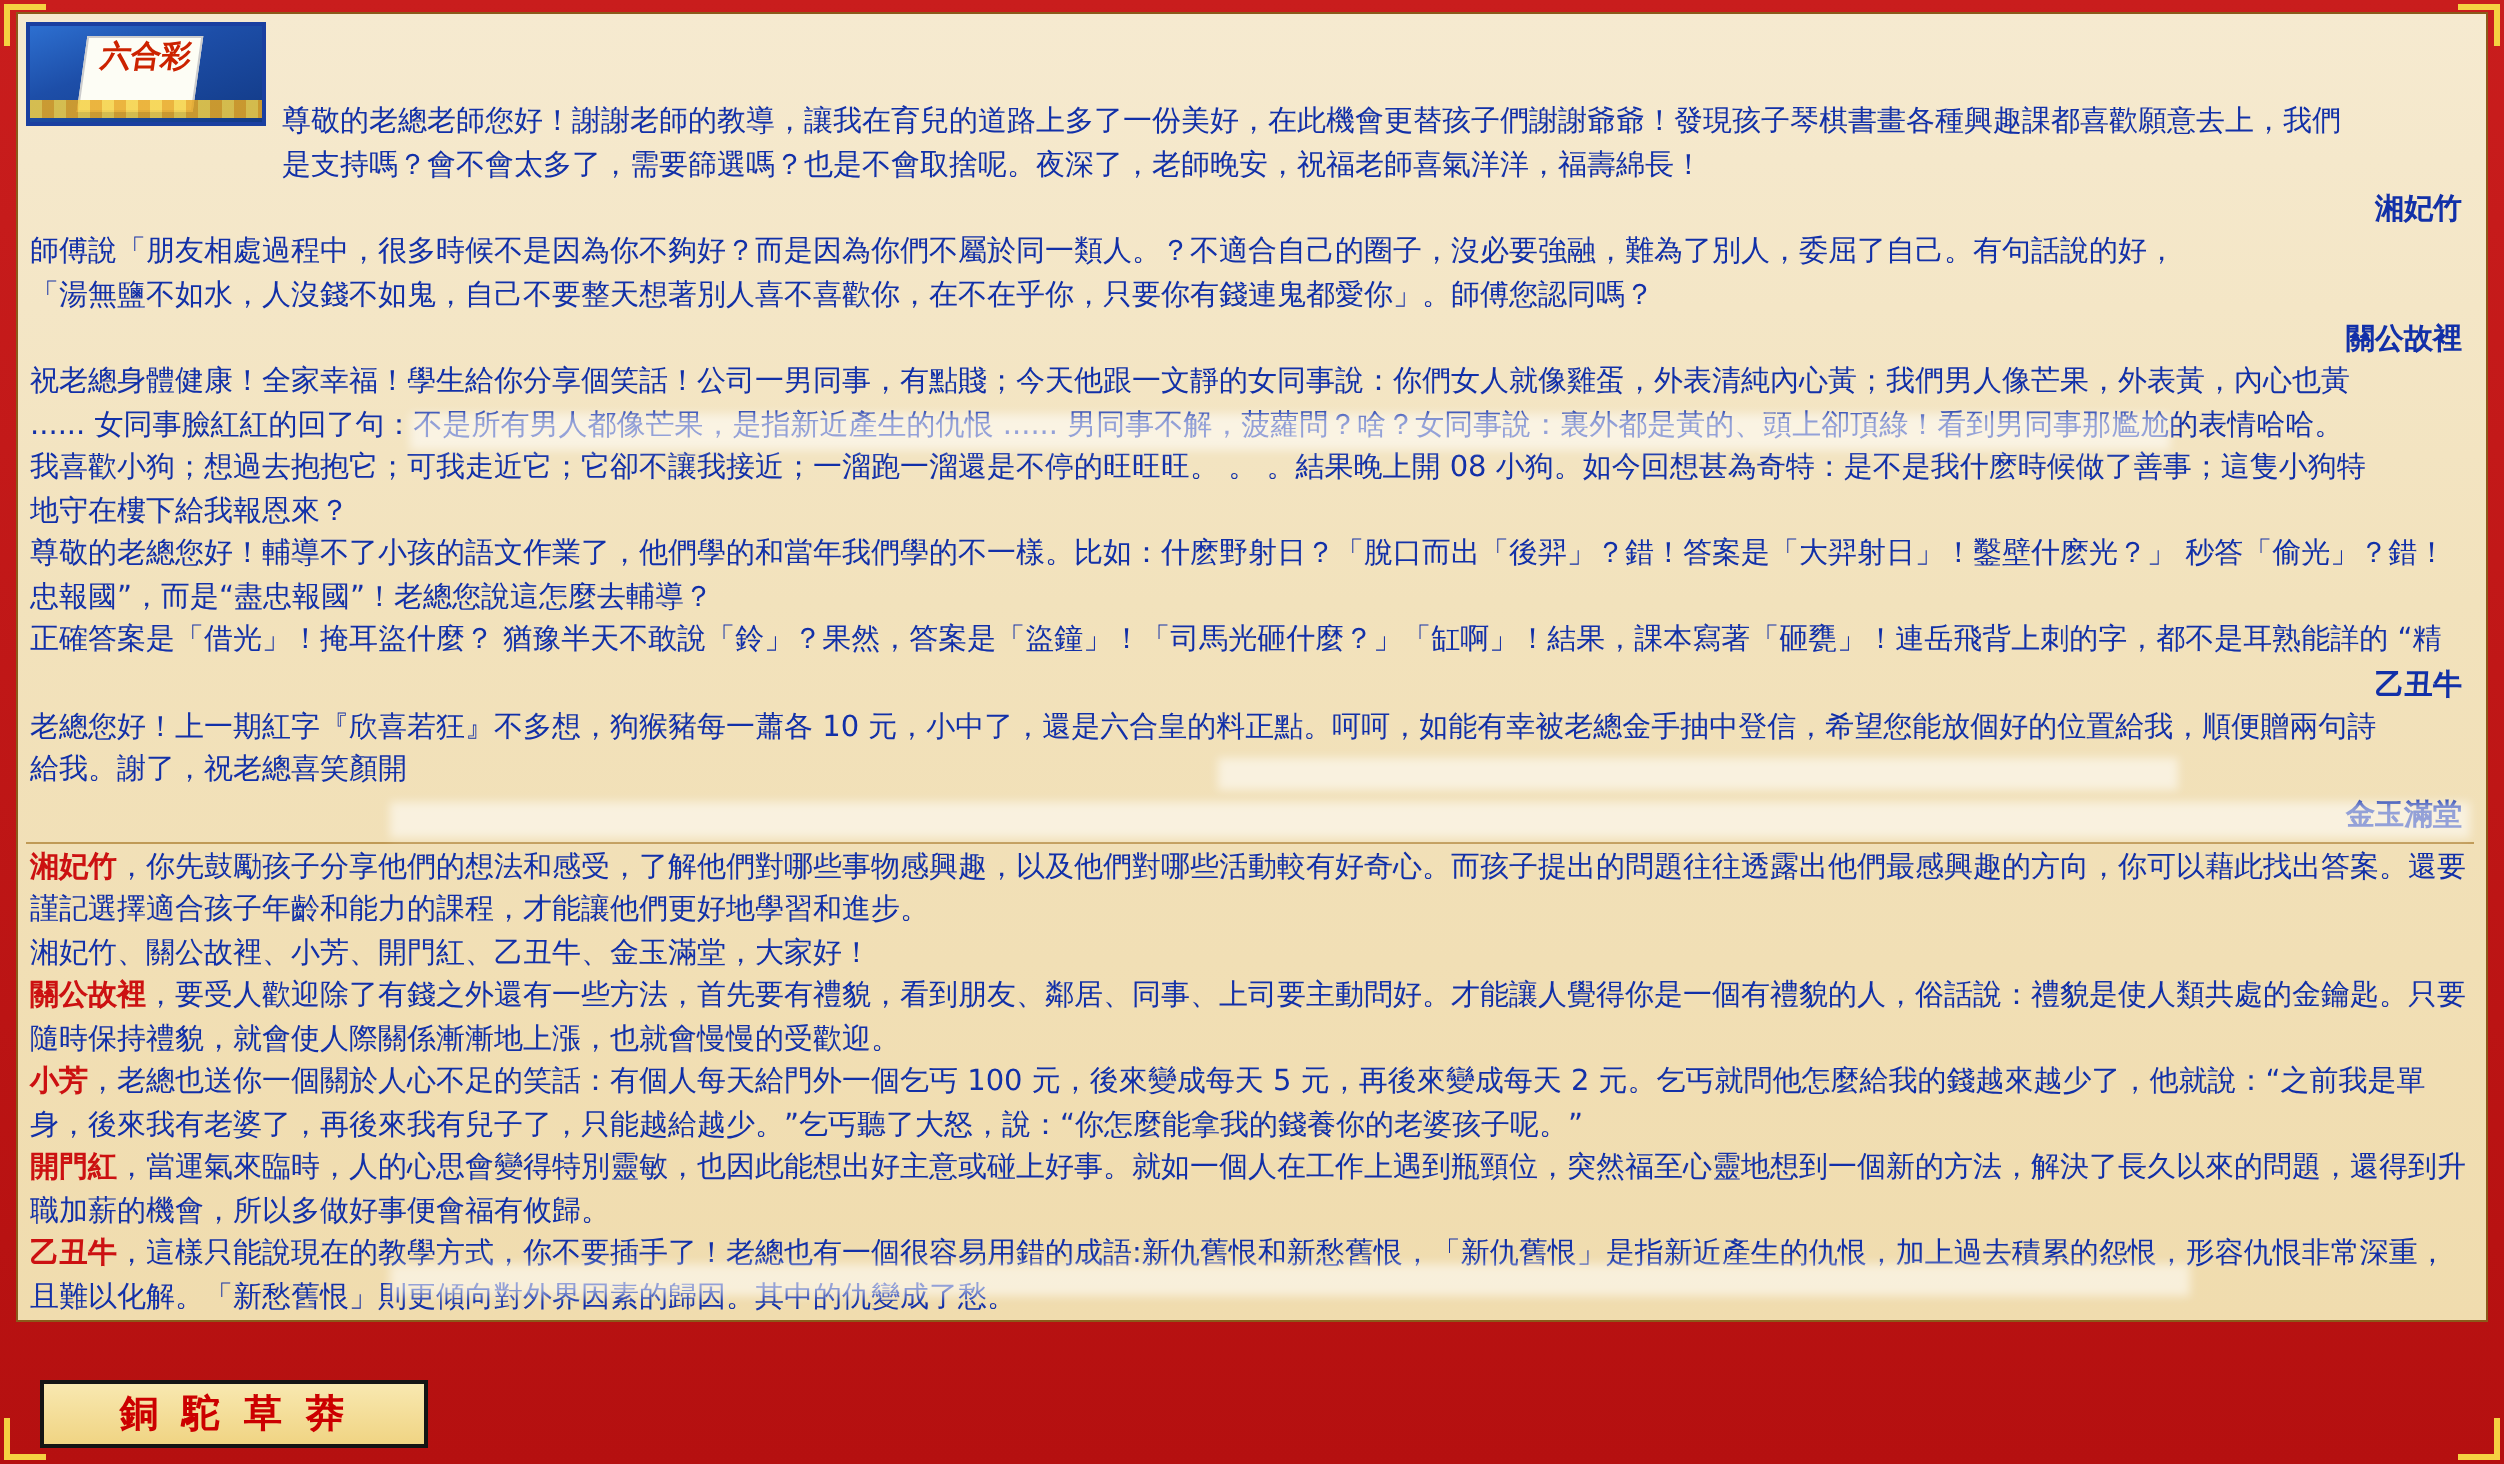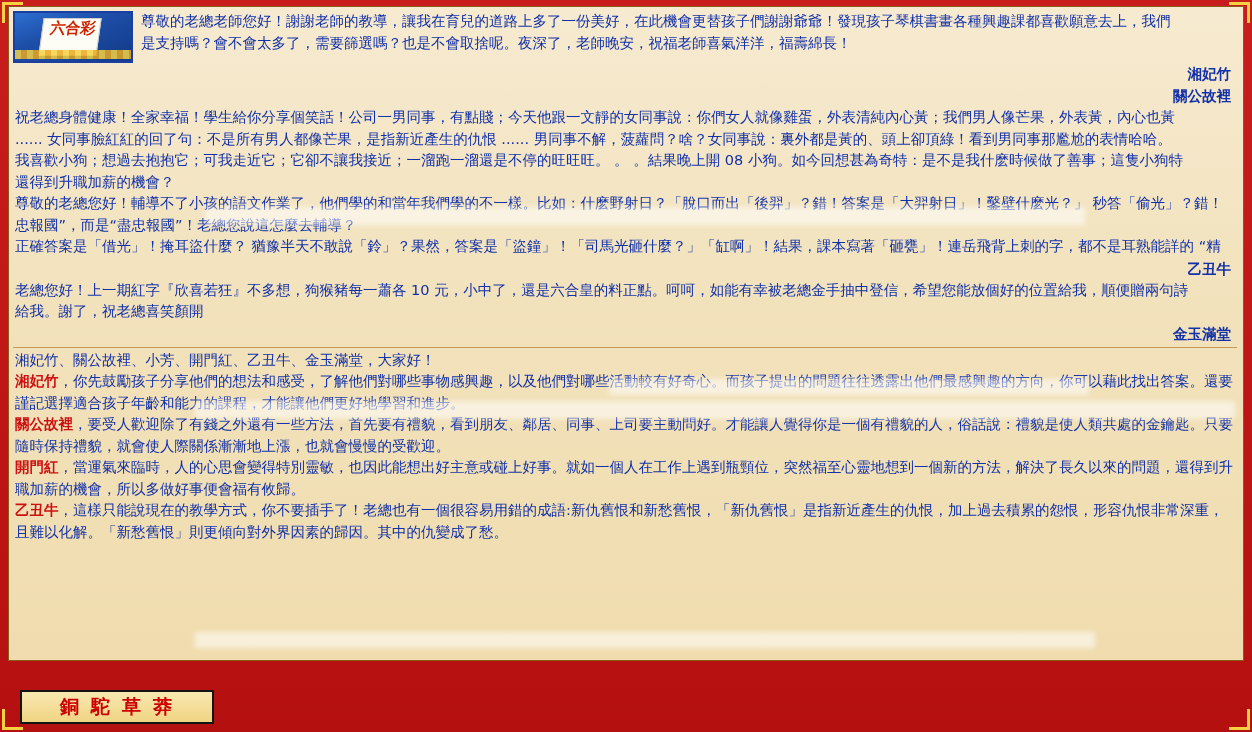--- a/index.html
+++ b/index.html
@@ -66,21 +66,21 @@
     font-family: "DejaVu Sans", sans-serif;
     transform: skewX(-8deg);
   }
   .emblem .ribbon {
     position: absolute;
     left: 0; bottom: 2px;
     width: 116px; height: 9px;
     background: repeating-linear-gradient(90deg,#f5d142 0 6px,#e8a81f 6px 12px);
     opacity: .85;
   }
-  .text-col { flex: 1 1 auto; min-width: 0; }
+  .text-col { flex: 1 1 auto; min-width: 0; margin-top: 40px; }
 
   p.line {
     margin: 0;
     padding: 0 2px;
     font-size: 14.5px;
     line-height: 21.5px;
     color: #1230a8;
     font-family: "DejaVu Sans", sans-serif;
     word-break: break-all;
   }
@@ -158,53 +158,58 @@
         <div class="card-text">六合彩</div>
         <div class="ribbon"></div>
       </div>
       <div class="text-col">
         <p class="line">尊敬的老總老師您好！謝謝老師的教導，讓我在育兒的道路上多了一份美好，在此機會更替孩子們謝謝爺爺！發現孩子琴棋書畫各種興趣課都喜歡願意去上，我們</p>
         <p class="line">是支持嗎？會不會太多了，需要篩選嗎？也是不會取捨呢。夜深了，老師晚安，祝福老師喜氣洋洋，福壽綿長！</p>
       </div>
     </div>
     <div class="sig">湘妃竹</div>
 
+    <div>
+      <p class="line">師傅說「朋友相處過程中，很多時候不是因為你不夠好？而是因為你們不屬於同一類人。？不適合自己的圈子，沒必要強融，難為了別人，委屈了自己。有句話說的好，</p>
+      <p class="line">「湯無鹽不如水，人沒錢不如鬼，自己不要整天想著別人喜不喜歡你，在不在乎你，只要你有錢連鬼都愛你」。師傅您認同嗎？</p>
+    </div>
     <div class="sig">關公故裡</div>
 
     <div>
       <p class="line">祝老總身體健康！全家幸福！學生給你分享個笑話！公司一男同事，有點賤；今天他跟一文靜的女同事說：你們女人就像雞蛋，外表清純內心黃；我們男人像芒果，外表黃，內心也黃</p>
       <p class="line">...... 女同事臉紅紅的回了句：不是所有男人都像芒果，是指新近產生的仇恨 ...... 男同事不解，菠蘿問？啥？女同事說：裏外都是黃的、頭上卻頂綠！看到男同事那尷尬的表情哈哈。</p>
     </div>
 
     <div>
       <p class="line">我喜歡小狗；想過去抱抱它；可我走近它；它卻不讓我接近；一溜跑一溜還是不停的旺旺旺。 。 。結果晚上開 08 小狗。如今回想甚為奇特：是不是我什麽時候做了善事；這隻小狗特</p>
-      <p class="line">還得到升職加薪的機會？</p>
+      <p class="line">地守在樓下給我報恩來？</p>
     </div>
 
     <div>
       <p class="line">尊敬的老總您好！輔導不了小孩的語文作業了，他們學的和當年我們學的不一樣。比如：什麽野射日？「脫口而出「後羿」？錯！答案是「大羿射日」！鑿壁什麽光？」 秒答「偷光」？錯！</p>
       <p class="line">忠報國”，而是“盡忠報國”！老總您說這怎麼去輔導？</p>
       <p class="line">正確答案是「借光」！掩耳盜什麼？ 猶豫半天不敢說「鈴」？果然，答案是「盜鐘」！「司馬光砸什麼？」「缸啊」！結果，課本寫著「砸甕」！連岳飛背上刺的字，都不是耳熟能詳的 “精</p>
     </div>
     <div class="sig">乙丑牛</div>
 
     <div>
       <p class="line">老總您好！上一期紅字『欣喜若狂』不多想，狗猴豬每一蕭各 10 元，小中了，還是六合皇的料正點。呵呵，如能有幸被老總金手抽中登信，希望您能放個好的位置給我，順便贈兩句詩</p>
       <p class="line">給我。謝了，祝老總喜笑顏開</p>
     </div>
     <div class="sig">金玉滿堂</div>
 
     <hr class="rule">
 
+    <p class="line para"><span class="nick">湘妃竹</span><span>，你先鼓勵孩子分享他們的想法和感受，了解他們對哪些事物感興趣，以及他們對哪些活動較有好奇心。而孩子提出的問題往往透露出他們最感興趣的方向，你可以藉此找出答案。還要謹記選擇適合孩子年齡和能力的課程，才能讓他們更好地學習和進步。</span></p>
+
     <p class="line para">湘妃竹、關公故裡、小芳、開門紅、乙丑牛、金玉滿堂，大家好！</p>
 
-    <p class="line para"><span class="nick">湘妃竹</span><span>，你先鼓勵孩子分享他們的想法和感受，了解他們對哪些事物感興趣，以及他們對哪些活動較有好奇心。而孩子提出的問題往往透露出他們最感興趣的方向，你可以藉此找出答案。還要謹記選擇適合孩子年齡和能力的課程，才能讓他們更好地學習和進步。</span></p>
-
     <p class="line para"><span class="nick">關公故裡</span><span>，要受人歡迎除了有錢之外還有一些方法，首先要有禮貌，看到朋友、鄰居、同事、上司要主動問好。才能讓人覺得你是一個有禮貌的人，俗話說：禮貌是使人類共處的金鑰匙。只要隨時保持禮貌，就會使人際關係漸漸地上漲，也就會慢慢的受歡迎。</span></p>
 
+    <p class="line para"><span class="nick">小芳</span><span>，老總也送你一個關於人心不足的笑話：有個人每天給門外一個乞丐 100 元，後來變成每天 5 元，再後來變成每天 2 元。乞丐就問他怎麼給我的錢越來越少了，他就說：“之前我是單身，後來我有老婆了，再後來我有兒子了，只能越給越少。”乞丐聽了大怒，說：“你怎麼能拿我的錢養你的老婆孩子呢。”</span></p>
 
     <p class="line para"><span class="nick">開門紅</span><span>，當運氣來臨時，人的心思會變得特別靈敏，也因此能想出好主意或碰上好事。就如一個人在工作上遇到瓶頸位，突然福至心靈地想到一個新的方法，解決了長久以來的問題，還得到升職加薪的機會，所以多做好事便會福有攸歸。</span></p>
 
     <p class="line para"><span class="nick">乙丑牛</span><span>，這樣只能說現在的教學方式，你不要插手了！老總也有一個很容易用錯的成語:新仇舊恨和新愁舊恨，「新仇舊恨」是指新近產生的仇恨，加上過去積累的怨恨，形容仇恨非常深重，且難以化解。「新愁舊恨」則更傾向對外界因素的歸因。其中的仇變成了愁。</span></p>
 
     <div class="smear s1"></div>
     <div class="smear s4"></div>
     <div class="smear s2"></div>
     <div class="smear s3"></div>
   </div>

